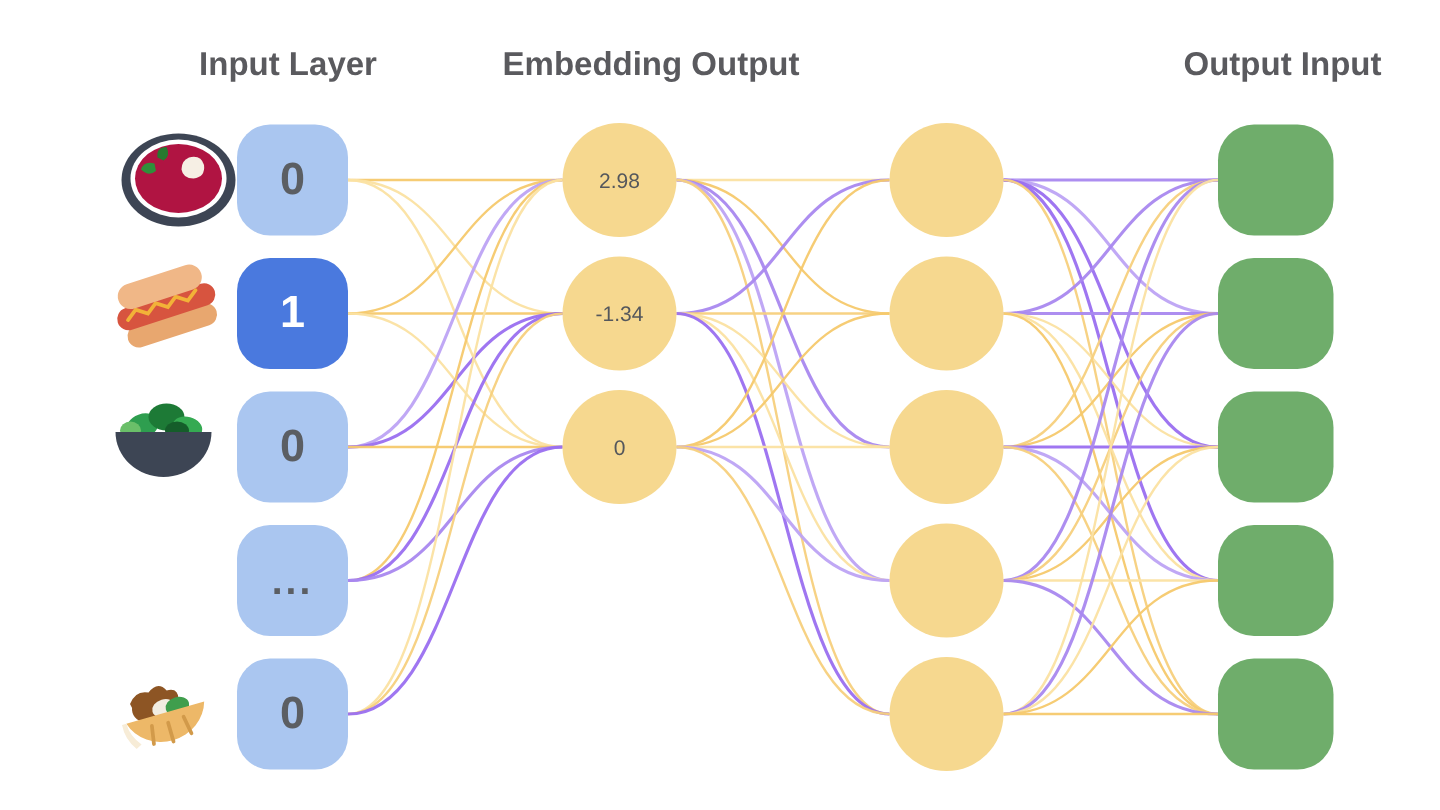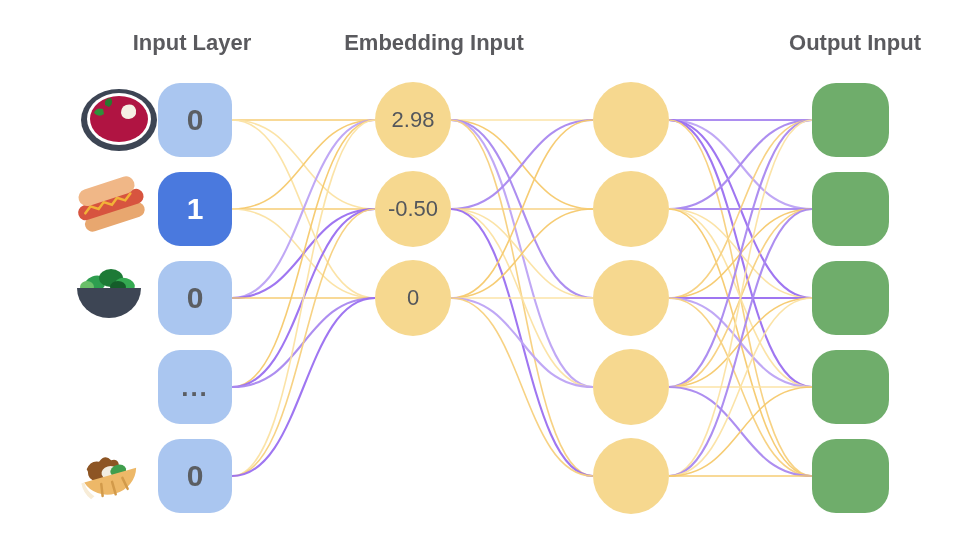--- a/index.html
+++ b/index.html
@@ -17,21 +17,21 @@
   .in-node{
     position:absolute;width:74px;height:74px;border-radius:22px;background:var(--in-node);
     display:flex;align-items:center;justify-content:center;
     font-size:30px;font-weight:bold;color:var(--in-text);
   }
   .in-node.active{background:var(--in-node-active);color:var(--in-text-active);}
   .in-node .dots{letter-spacing:2px;font-size:26px;line-height:0.4;}
   .circle{
     position:absolute;width:76px;height:76px;border-radius:50%;background:var(--embed);
     display:flex;align-items:center;justify-content:center;
-    font-size:22px;font-weight:400;color:var(--embed-text);
+    font-size:14px;font-weight:400;color:var(--embed-text);
   }
   .out-node{position:absolute;width:77px;height:74px;border-radius:24px;background:var(--out);}
   .icon{position:absolute;}
 </style>
 </head>
 <body>
 
 <div class="stage" style="--in-node: #aac6f0; --in-node-active: #4a79de; --in-text: #5b5e63; --in-text-active: #ffffff; --embed: #f6d88f; --embed-text: #54575c; --out: #6fad6b; --title: #5a5a5e;">
 
   <svg class="edges" viewBox="0 0 960 540">
@@ -86,21 +86,21 @@
       <path d="M669 387 C740.5 387 740.5 387 812 387" stroke="#fbe1a2" stroke-width="1.6" fill="none" opacity="0.95"></path>
       <path d="M669 387 C740.5 387 740.5 476 812 476" stroke="#a988ef" stroke-width="2.1" fill="none" opacity="0.95"></path>
       <path d="M669 476 C740.5 476 740.5 120 812 120" stroke="#fbe1a2" stroke-width="1.6" fill="none" opacity="0.95"></path>
       <path d="M669 476 C740.5 476 740.5 209 812 209" stroke="#a988ef" stroke-width="2.1" fill="none" opacity="0.95"></path>
       <path d="M669 476 C740.5 476 740.5 298 812 298" stroke="#fbe1a2" stroke-width="1.6" fill="none" opacity="0.95"></path>
       <path d="M669 476 C740.5 476 740.5 387 812 387" stroke="#f5c96d" stroke-width="1.6" fill="none" opacity="0.95"></path>
       <path d="M669 476 C740.5 476 740.5 476 812 476" stroke="#f5c96d" stroke-width="1.6" fill="none" opacity="0.95"></path>
     </svg>
 
   <div class="layer-title" style="left:192px">Input Layer</div>
-  <div class="layer-title" style="left:434px">Embedding Input</div>
+  <div class="layer-title" style="left:434px">Embedding Output</div>
   <div class="layer-title" style="left:855px">Output Input</div>
 
   <svg class="icon" style="left:79px;top:87px" width="80" height="66" viewBox="0 0 80 66">
     <ellipse cx="40" cy="33" rx="38" ry="31" fill="#3d4554"></ellipse>
     <ellipse cx="40" cy="32" rx="32" ry="26" fill="#ffffff"></ellipse>
     <ellipse cx="40" cy="32" rx="29" ry="23" fill="#b01442"></ellipse>
     <path d="M47 18 q8 -2 10 5 q1 8 -7 9 q-7 0 -8 -6 q0 -6 5 -8 z" fill="#f6efe4"></path>
     <path d="M24 22 q-7 -2 -9 4 q5 5 10 1 z" fill="#2f8f3a"></path>
     <path d="M26 18 q-1 -7 6 -7 q3 6 -2 9 z" fill="#27792f"></path>
   </svg>
@@ -148,21 +148,21 @@
     <span class="dots">...</span>
   </div>
   <div class="in-node" style="left:158px;top:439px">
     <span>0</span>
   </div>
 
   <div class="circle" style="left:375px;top:82px">
     <span>2.98</span>
   </div>
   <div class="circle" style="left:375px;top:171px">
-    <span>-0.50</span>
+    <span>-1.34</span>
   </div>
   <div class="circle" style="left:375px;top:260px">
     <span>0</span>
   </div>
 
   <div class="circle" style="left:593px;top:82px"></div>
   <div class="circle" style="left:593px;top:171px"></div>
   <div class="circle" style="left:593px;top:260px"></div>
   <div class="circle" style="left:593px;top:349px"></div>
   <div class="circle" style="left:593px;top:438px"></div>

